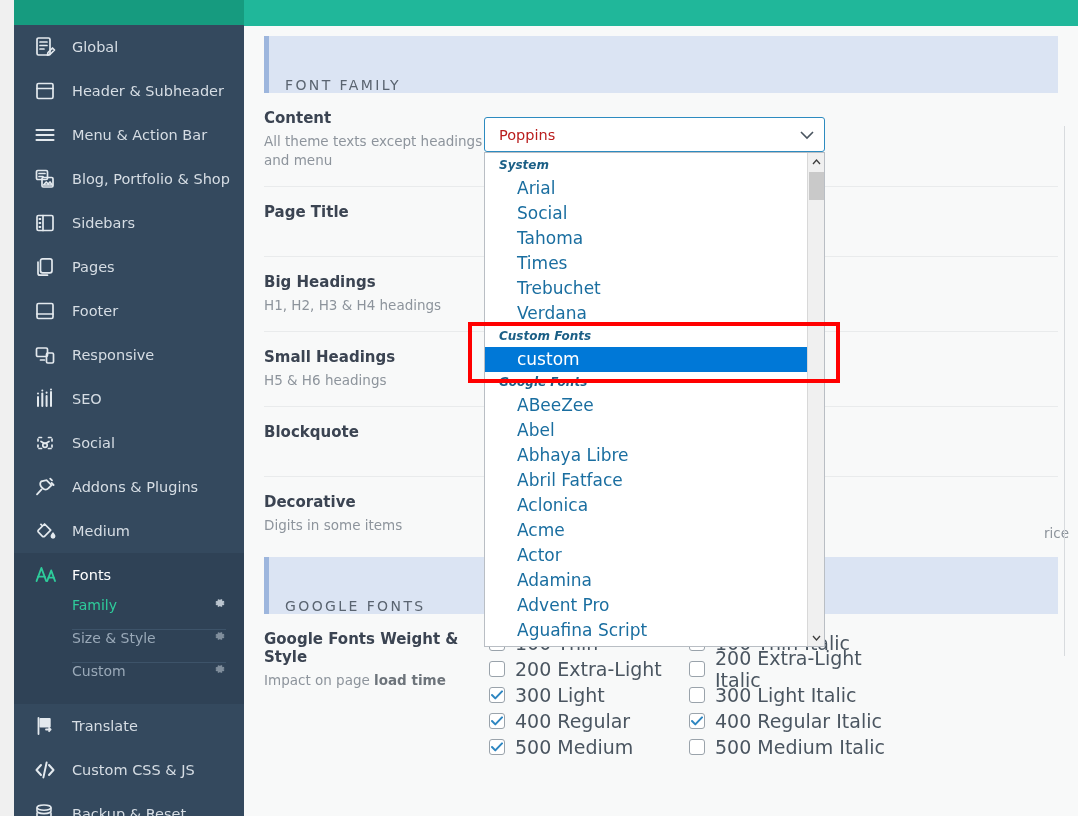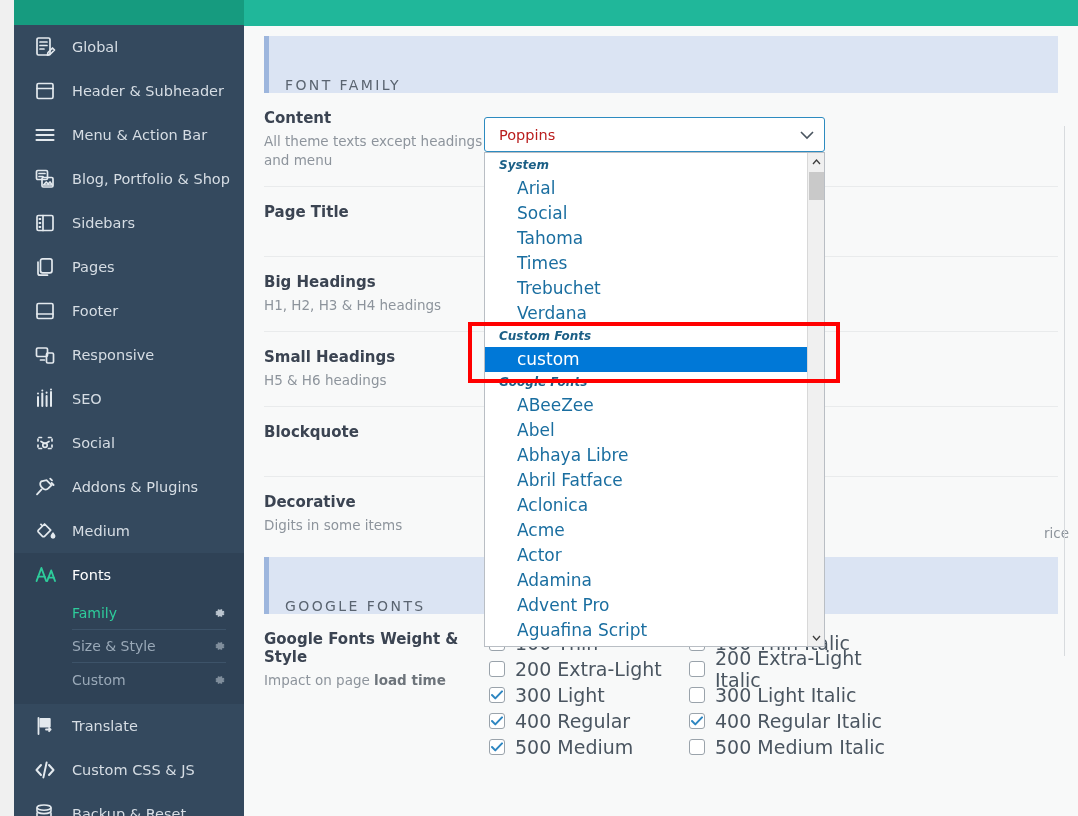--- a/index.html
+++ b/index.html
@@ -31,21 +31,21 @@
   .nav-item .ico {
     width:26px; height:22px; margin-right:14px;
     display:flex; align-items:center; justify-content:center; flex:0 0 26px;
   }
   .nav-item .ico svg { display:block; }
   .nav-item.active { background:#2f4256; color:#fff; }
   .nav-item.active .lbl { color:#ffffff; }
 
   .sub-wrap { background:#2f4256; padding:0 0 8px 0; position:relative; }
   .sub-item {
-    display:flex; align-items:center; justify-content:space-between;
+    display:flex; justify-content:space-between;
     margin-left:58px; margin-right:18px; height:33px;
     border-bottom:1px solid #3d5369;
     color:#9aa9b8; font-size:14px; cursor:pointer;
   }
   .sub-item:last-child { border-bottom:none; }
   .sub-item.selected { color:#2ecc9b; }
   .gear { width:12px; height:12px; opacity:.55; }
   .sub-item.selected .gear { opacity:.95; }
 
   

